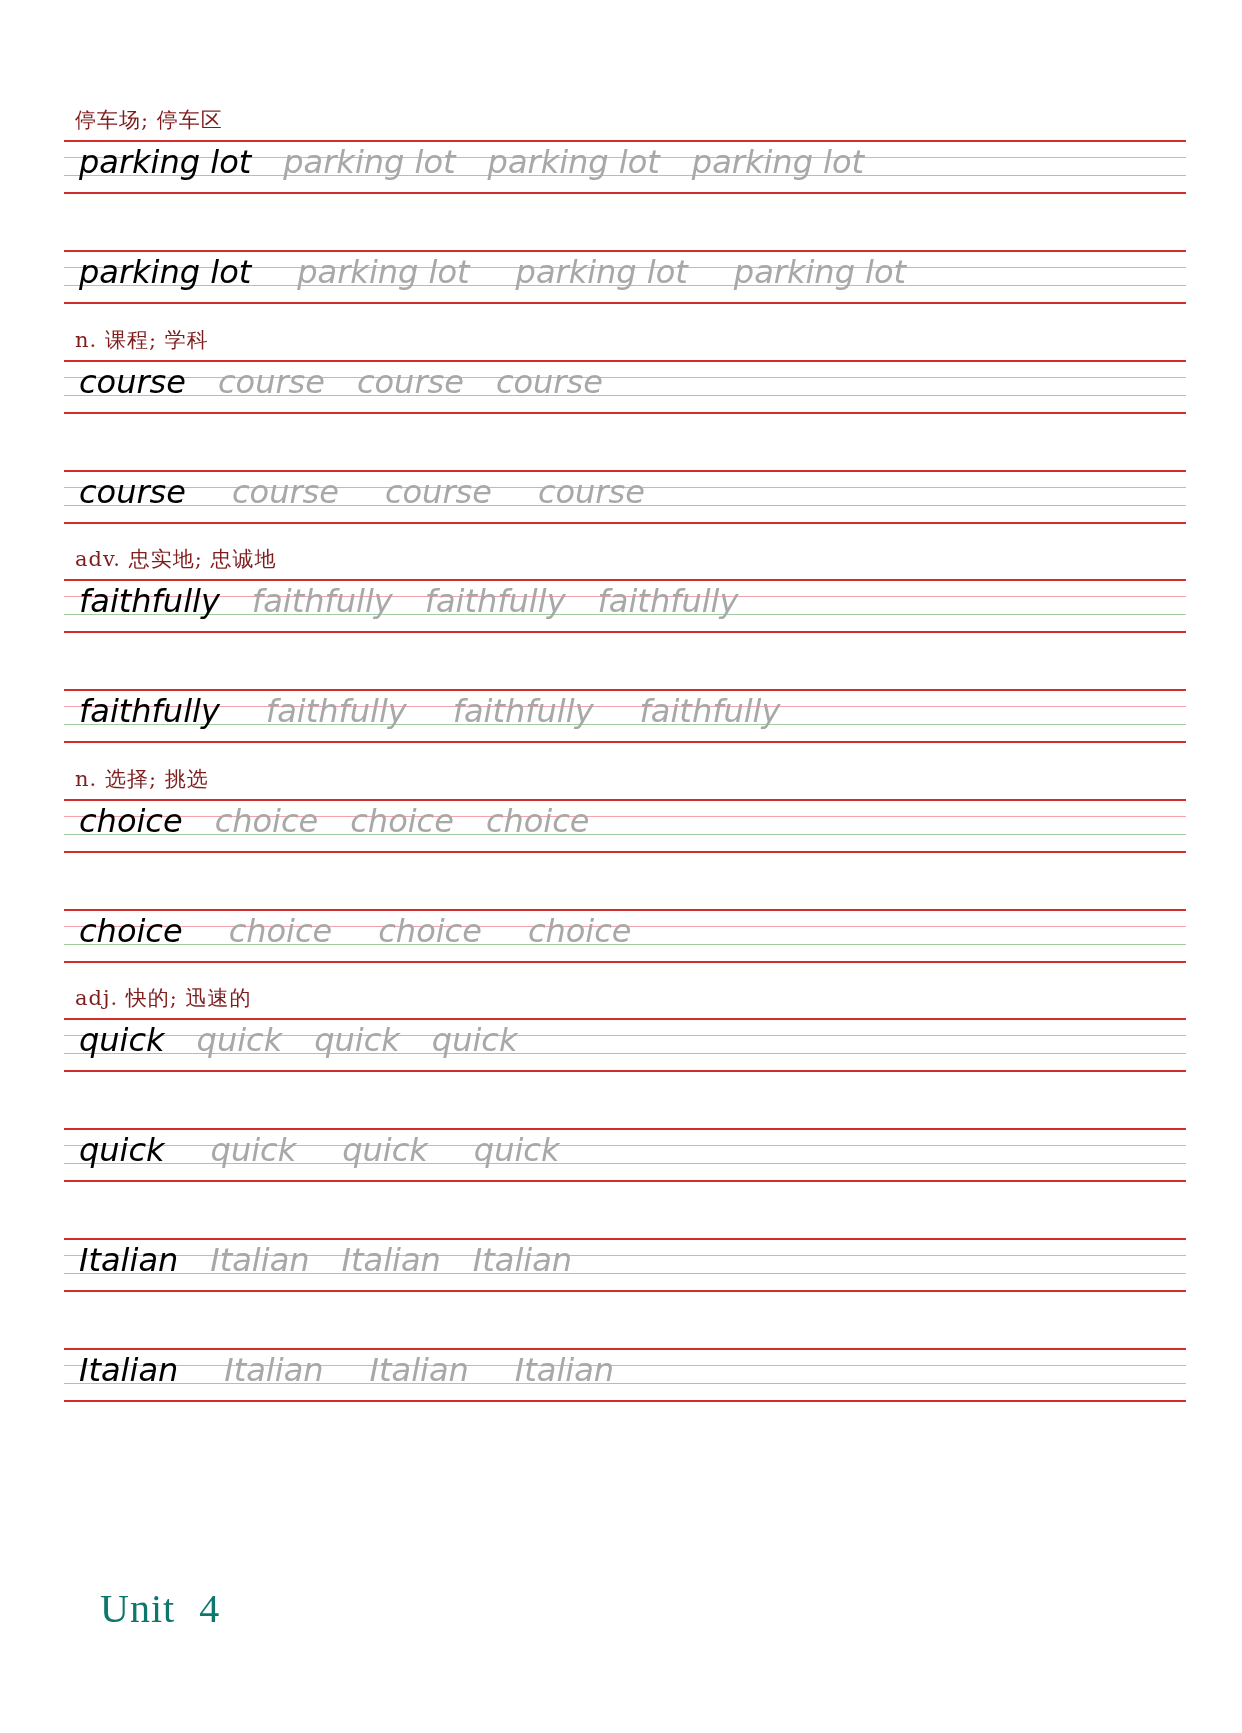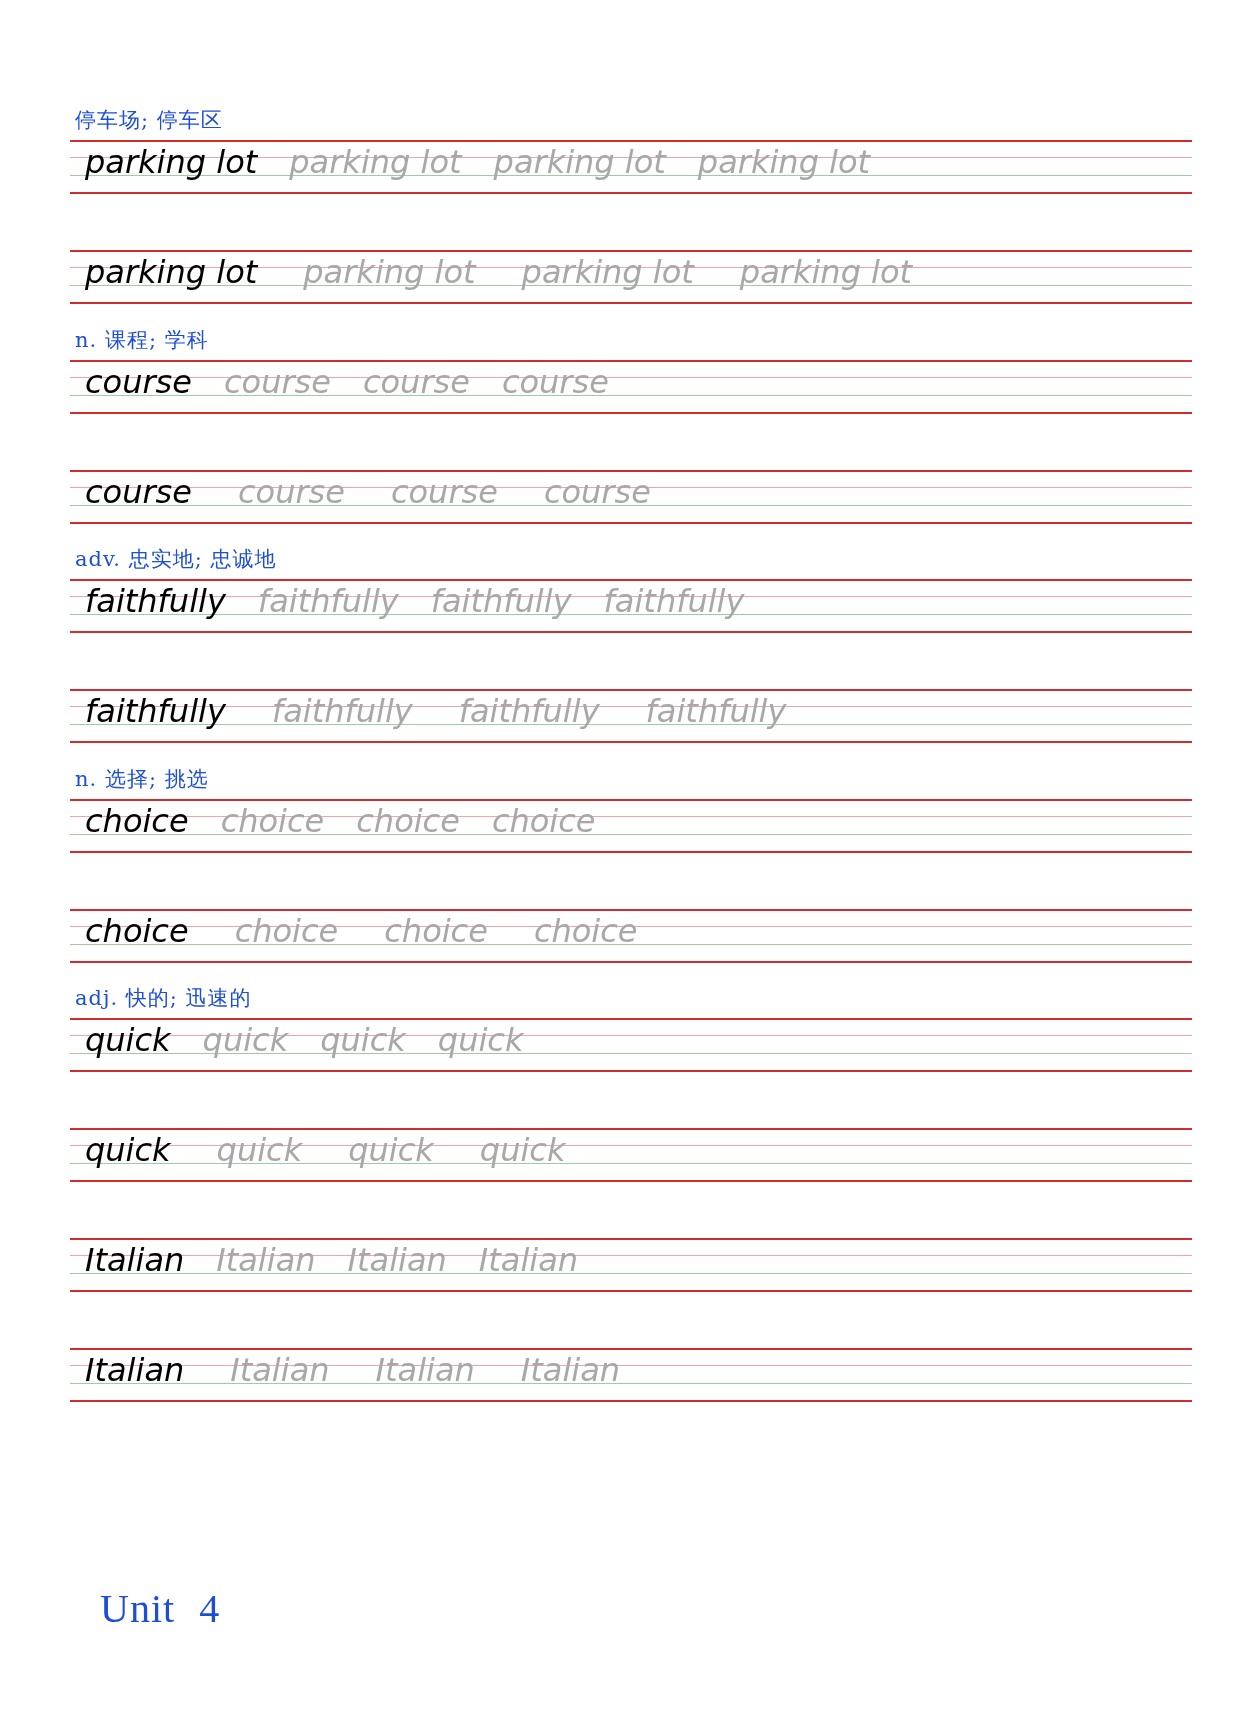--- a/index.html
+++ b/index.html
@@ -2,42 +2,42 @@
 <html><head>
 <meta charset="utf-8">
 <style>
   html, body { margin: 0; padding: 0; background: #ffffff; }
   body { width: 1242px; height: 1733px; position: relative; overflow: hidden; }
   .page { position: absolute; left: 0; top: 0; width: 1242px; height: 1733px; }
   .group { position: absolute; left: 60px; width: 1122px; height: 220px; }
   .definition {
     position: absolute; left: 15px; top: -34px; height: 30px;
     font-family: "DejaVu Serif", "Liberation Serif", serif;
-    font-size: 21px; color: #1d4ed8; letter-spacing: 1px; white-space: nowrap;
+    font-size: 21px; color: #7f1d1d; letter-spacing: 1px; white-space: nowrap;
   }
-  .row { position: absolute; left: 10px; width: 1122px; height: 54px; }
+  .row { position: absolute; left: 4px; width: 1122px; height: 54px; }
   .line { position: absolute; left: 0; width: 1122px; }
   .line.red-top { top: 0; height: 2px; background: #d22c2c; }
   .line.pink { top: 17px; height: 1px; background: #f2a3ab; }
   .line.green { top: 35px; height: 1px; background: #9fcd9f; }
   .line.red-bottom { top: 52px; height: 2px; background: #d22c2c; }
   .words {
     position: absolute; left: 15px; top: 2px; height: 48px;
     display: flex; align-items: baseline; white-space: nowrap;
     font-family: "DejaVu Sans", "Liberation Sans", sans-serif;
     font-style: italic; font-size: 32px; line-height: 40px;
   }
   .word-model { color: #000000; }
   .word-trace { color: #a8a8a8; font-weight: 300; }
   .row1 .words .word-trace { margin-left: 32px; }
   .row2 .words .word-trace { margin-left: 46px; }
   .unit-label {
     position: absolute; left: 100px; top: 1585px;
     font-family: "Liberation Serif", "DejaVu Serif", serif;
-    font-size: 40px; color: #1d4ed8; letter-spacing: 1px; white-space: nowrap;
+    font-size: 40px; color: #0f766e; letter-spacing: 1px; white-space: nowrap;
   }
   .unit-label .num { margin-left: 24px; }
 </style>
 </head>
 <body>
 
 <div class="page" id="page">
 
   <div class="group" style="top:140px">
     <div class="definition">停车场; 停车区</div>

